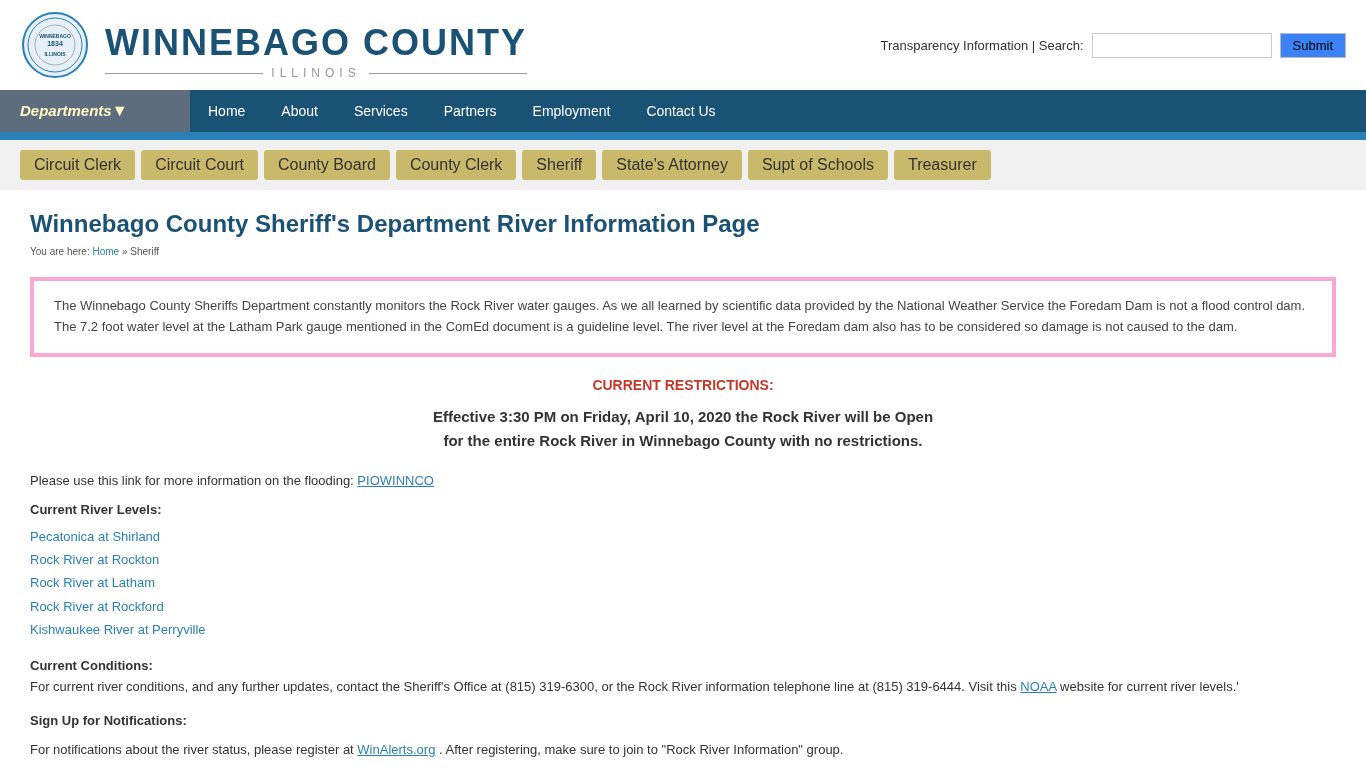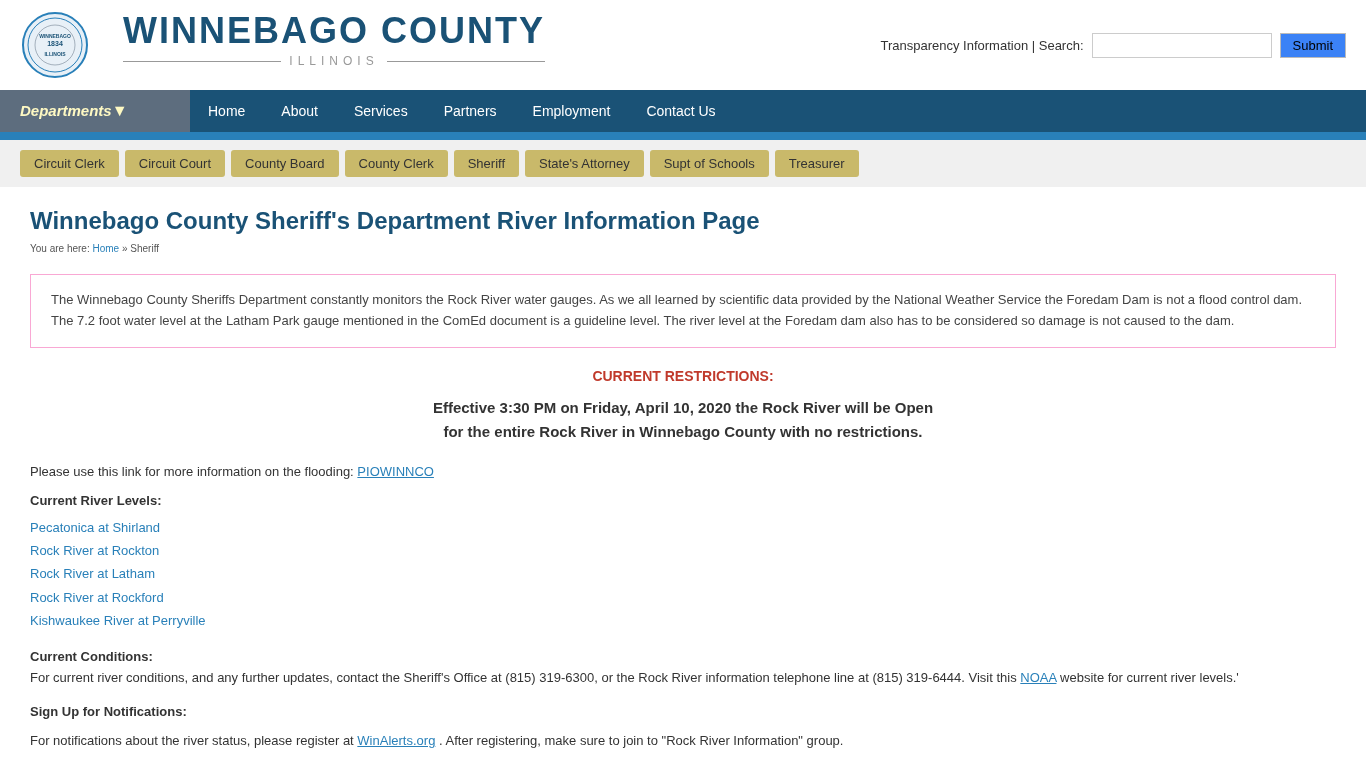--- a/index.html
+++ b/index.html
@@ -1,20 +1,20 @@
 <!DOCTYPE html>
 <html><head>
   <meta charset="utf-8">
   <style>
     * { margin: 0; padding: 0; box-sizing: border-box; }
     body { font-family: Arial, sans-serif; font-size: 14px; background: #f0f0f0; color: #333; }
 
     
     .header { background: #fff; padding: 10px 20px; display: flex; align-items: center; justify-content: space-between; }
-    .logo-area { display: flex; align-items: flex-start; gap: 33px; }
+    .logo-area { display: flex; align-items: flex-end; gap: 15px; }
     .logo-seal { width: 70px; height: 70px; }
     .logo-text { display: flex; flex-direction: column; }
     .logo-title { font-size: 36px; font-weight: 900; color: #1a5276; letter-spacing: 2px; }
     .logo-lines { display: flex; align-items: center; gap: 8px; margin-top: 2px; }
     .logo-line { flex: 1; height: 1px; background: #999; }
     .header-right { display: flex; align-items: center; gap: 8px; font-size: 13px; color: #333; }
     .search-input { border: 1px solid #ccc; padding: 4px 6px; font-size: 13px; width: 180px; }
     .submit-btn { background: #3b82f6; border: 1px solid #bbb; padding: 4px 12px; cursor: pointer; font-size: 13px; }
 
     
@@ -22,29 +22,29 @@
     .dept-btn { background: #5d6d7e; color: #fef9c3; font-style: italic; font-weight: bold; font-size: 15px; padding: 12px 20px; display: flex; align-items: flex-start; gap: 0; cursor: pointer; min-width: 190px; }
     .dept-arrow { font-size: 16px; }
     .nav-links { display: flex; align-items: stretch; }
     .nav-link { color: #fff; text-decoration: none; padding: 12px 18px; display: flex; align-items: center; font-size: 14px; cursor: pointer; }
 
     
     .sub-nav-bar { background: #2980b9; height: 8px; }
 
     
     .quick-links { background: #f0f0f0; padding: 10px 20px; display: flex; gap: 6px; flex-wrap: wrap; }
-    .quick-tab { background: #c9b96a; color: #333; padding: 6px 14px; font-size: 13px; cursor: pointer; border-radius: 3px; text-decoration: none; }
+    .quick-tab { background: #c9b96a; color: #333; padding: 6px 14px; font-size: 16px; cursor: pointer; border-radius: 3px; text-decoration: none; }
 
     
     .main-content { background: #fff; margin: 0; padding: 20px 30px; min-height: 500px; }
     .page-title { font-size: 24px; color: #1a5276; font-weight: bold; margin-bottom: 8px; }
     .breadcrumb { font-size: 10px; color: #555; margin-bottom: 20px; }
     .breadcrumb a { color: #2980b9; text-decoration: none; }
 
-    .info-box { border: 1px solid #f9a8d4; padding: 15px 20px; margin-bottom: 20px; font-size: 13px; line-height: 1.6; color: #444; background: #fff; }
+    .info-box { border: 4px solid #f9a8d4; padding: 15px 20px; margin-bottom: 20px; font-size: 13px; line-height: 1.6; color: #444; background: #fff; }
 
     .current-restrictions { color: #c0392b; font-weight: bold; text-align: center; font-size: 14px; margin-bottom: 12px; }
     .open-notice { text-align: center; font-weight: bold; font-size: 15px; color: #333; margin-bottom: 20px; line-height: 1.6; }
 
     .flood-link-line { margin-bottom: 14px; font-size: 13px; }
     .flood-link-line a { color: #2980b9; }
 
     .section-label { font-weight: bold; margin-bottom: 8px; font-size: 13px; }
     .river-links { margin-bottom: 16px; }
     .river-links a { display: block; color: #2980b9; text-decoration: none; font-size: 13px; line-height: 1.8; }

